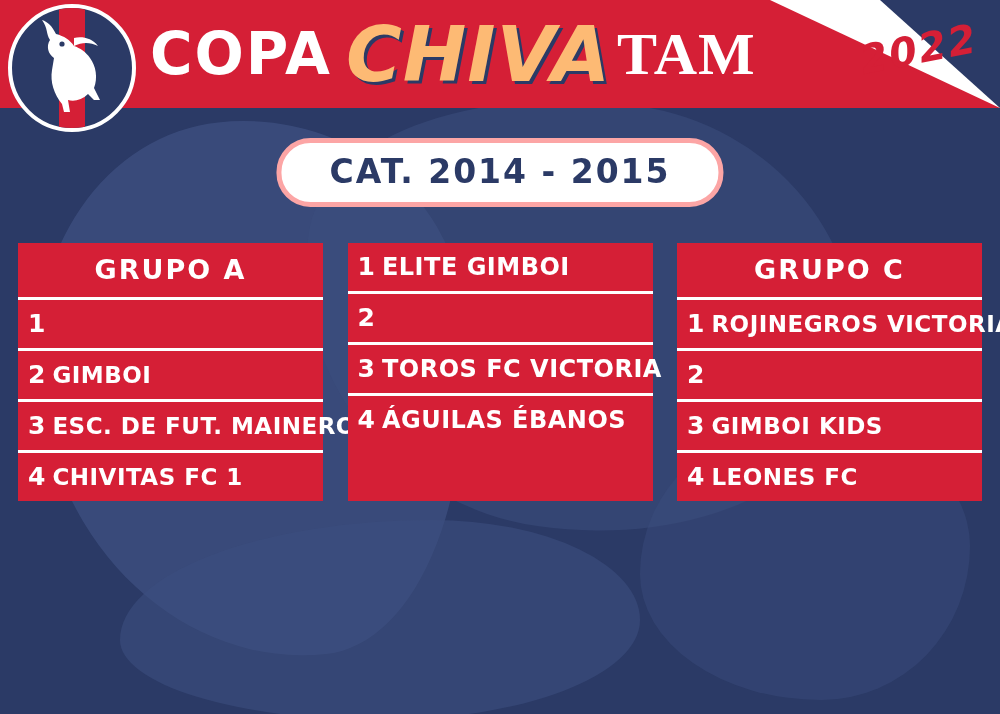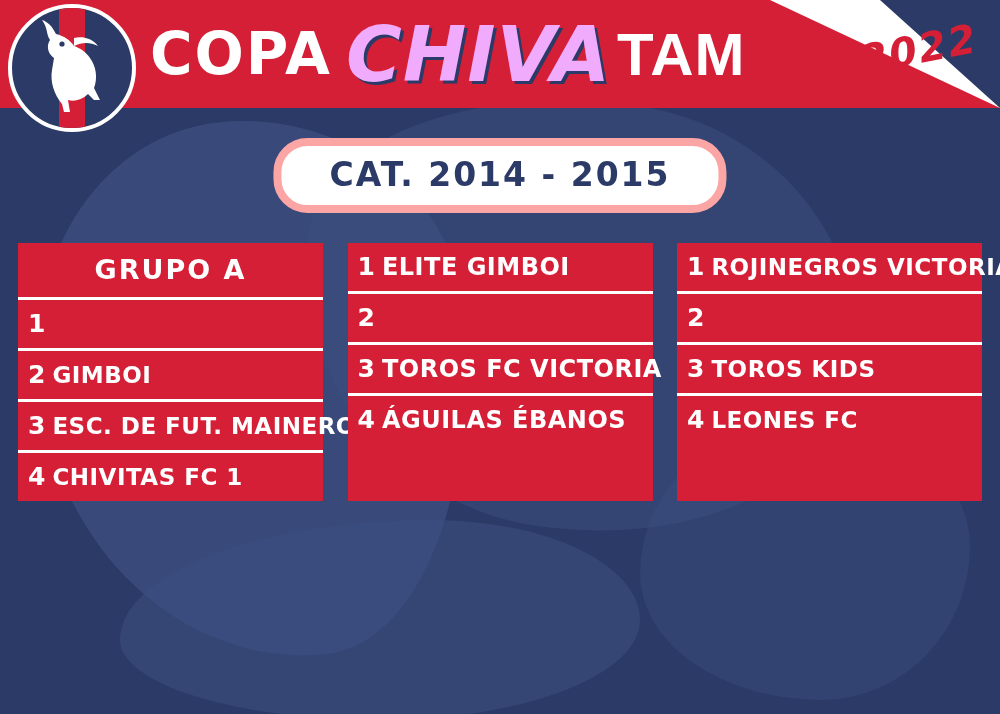--- a/index.html
+++ b/index.html
@@ -148,41 +148,41 @@
     font-size: 58px;
     letter-spacing: 2px;
     color: #ffffff;
   }
   .title-chiva {
     font-family: "DejaVu Sans", sans-serif;
     font-weight: bold;
     font-style: italic;
     font-size: 76px;
     letter-spacing: 1px;
-    color: #f0abfc;
+    color: #fdba74;
     margin-left: 14px;
     text-shadow: 3px 3px 0 #2b3a66;
   }
   .title-tam {
-    font-family: Liberation Sans, sans-serif;
+    font-family: Liberation Serif, serif;
     font-weight: bold;
     font-size: 60px;
     letter-spacing: 1px;
     color: #ffffff;
     margin-left: 6px;
   }
 
   
   .cat-banner {
     position: absolute;
     left: 50%;
     top: 138px;
     transform: translateX(-50%);
     background: #ffffff;
-    border: 8px solid #fca5a5;
+    border: 5px solid #fca5a5;
     border-radius: 34px;
     padding: 9px 48px 11px;
     z-index: 6;
   }
   .cat-text {
     font-family: "DejaVu Sans", sans-serif;
     font-weight: bold;
     font-size: 33px;
     letter-spacing: 2px;
     color: #2b3a66;
@@ -314,30 +314,31 @@
         <span class="team-num">3</span>
         <span class="team-name">TOROS FC VICTORIA</span>
       </div>
       <div class="team-row last">
         <span class="team-num">4</span>
         <span class="team-name">ÁGUILAS ÉBANOS</span>
       </div>
     </div>
 
     <div class="group group-c">
+      <div class="group-title">GRUPO C</div>
       <div class="team-row">
         <span class="team-num">1</span>
         <span class="team-name small-name">ROJINEGROS VICTORIA 2</span>
       </div>
       <div class="team-row">
         <span class="team-num">2</span>
       </div>
       <div class="team-row">
         <span class="team-num">3</span>
-        <span class="team-name">TOROS KIDS</span>
+        <span class="team-name">GIMBOI KIDS</span>
       </div>
       <div class="team-row last">
         <span class="team-num">4</span>
         <span class="team-name">LEONES FC</span>
       </div>
     </div>
 
   </div>
 </div>
 

